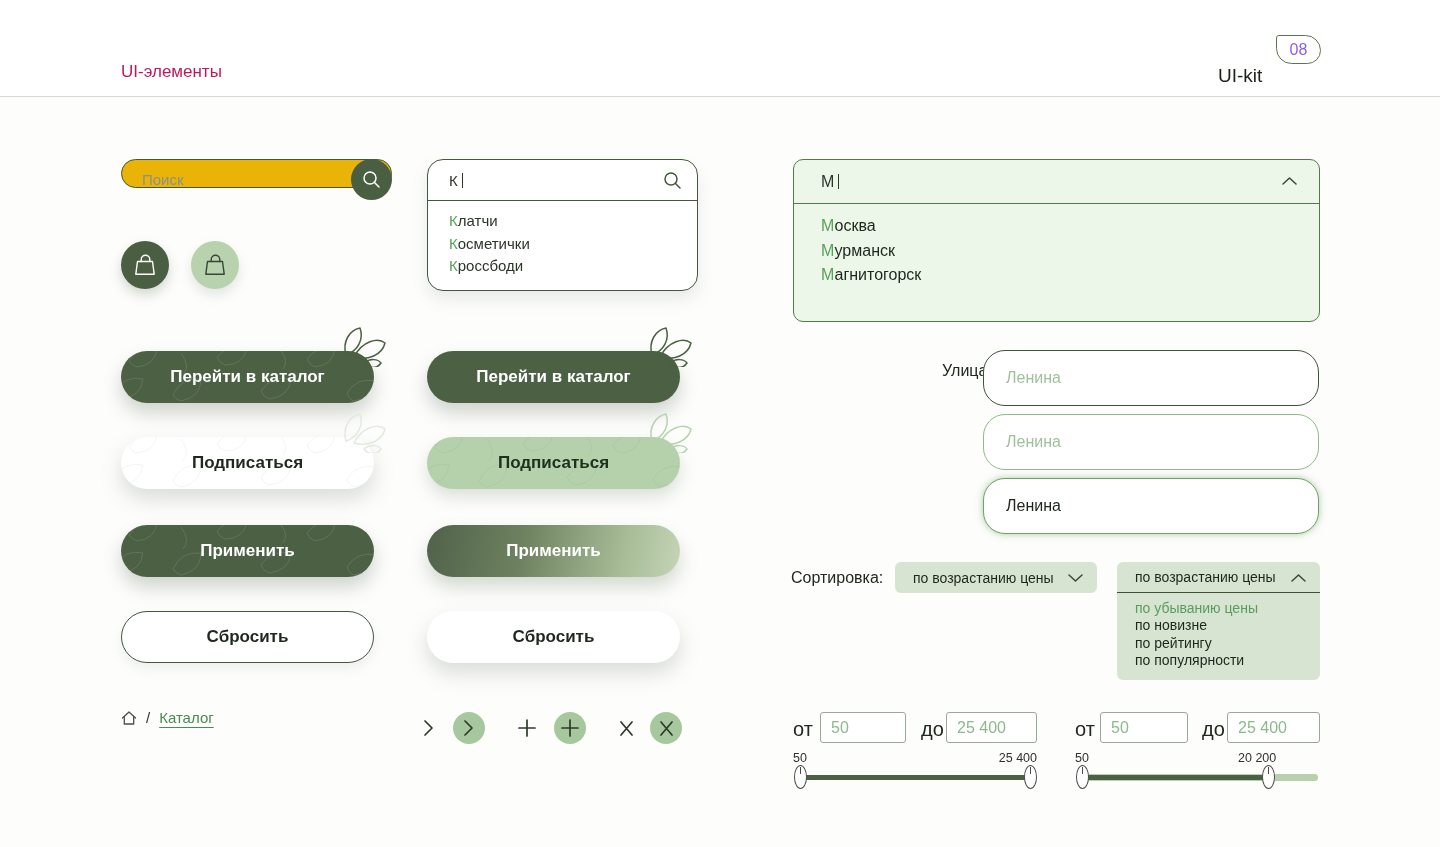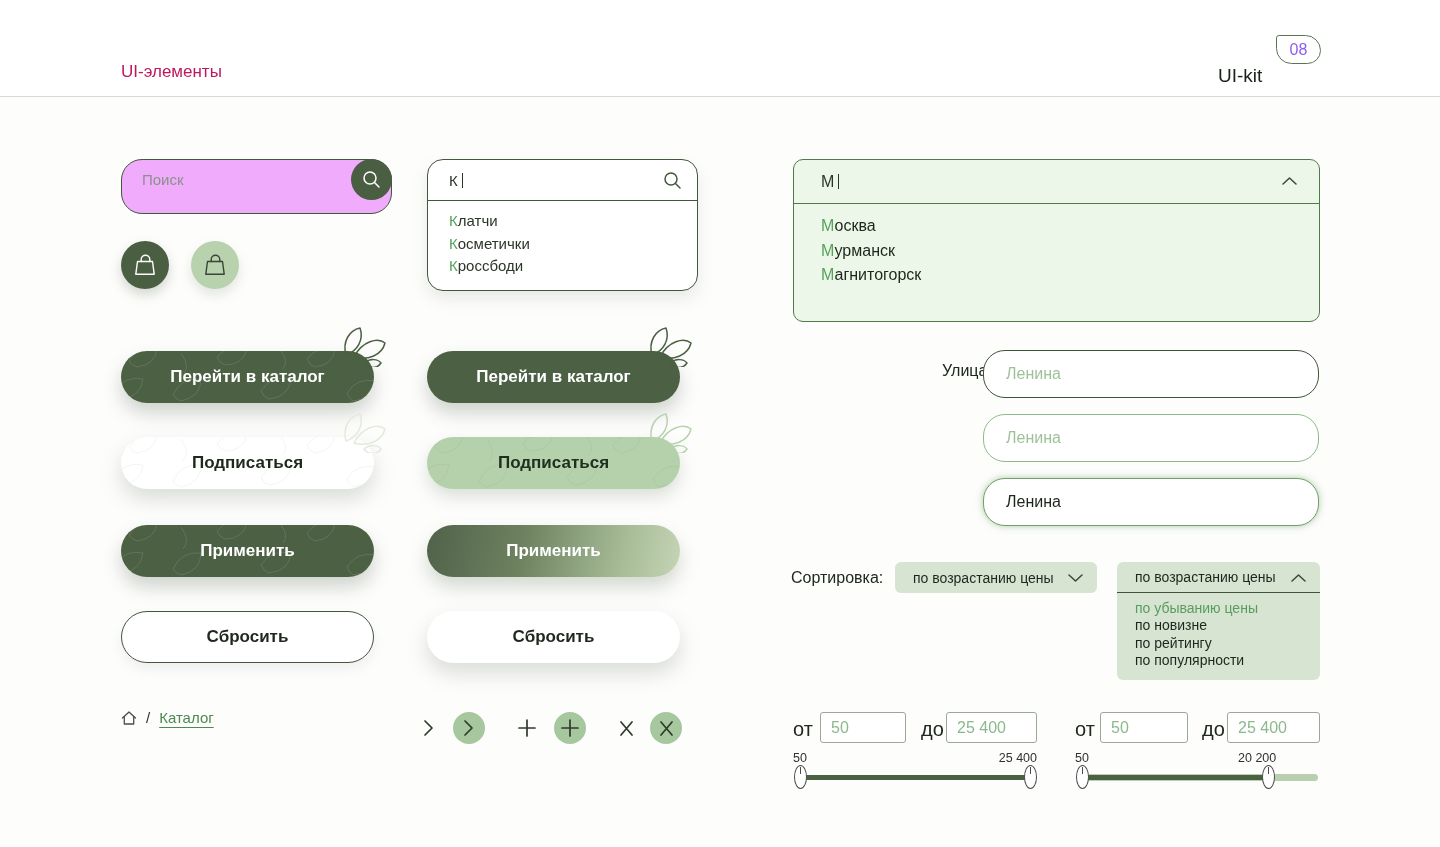--- a/index.html
+++ b/index.html
@@ -14,21 +14,21 @@
   .badge { position:absolute; left:1276px; top:35px; width:45px; height:29px; border:1px solid #5b7553;
            border-radius:3px 16px 14px 16px; display:flex; align-items:center; justify-content:center;
            font-size:16px; color:#8b5cf6; background:#fff; }
 
   
   .caret { display:inline-block; width:1px; height:15px; background:#2c352a; margin-left:4px; vertical-align:-2px; }
   .green { color:#57a15b; }
   svg { display:block; }
 
   
-  .search-pill { position:absolute; left:121px; top:159px; width:271px; height:55px; background:#f0abfc;
+  .search-pill { position:absolute; left:121px; top:159px; width:271px; height:29px; background:#eab308;
                  border:1px solid #42573c; border-radius:21px; }
   .search-pill input { position:absolute; left:20px; top:0; width:200px; height:39px; border:none; outline:none;
                  background:transparent; font-size:15px; color:#3a423a; font-family:inherit; }
   .search-pill input::placeholder { color:#8a918a; }
   .pill-btn { position:absolute; right:-1px; top:-1px; width:41px; height:41px; border-radius:50%;
               background:#4a5e42; border:none; cursor:pointer; display:flex; align-items:center; justify-content:center; }
 
   .circle-btn { position:absolute; width:48px; height:48px; border-radius:50%; border:none; cursor:pointer;
                 display:flex; align-items:center; justify-content:center; }
   .circle-dark { background:#4a5e42; box-shadow:0 6px 12px rgba(90,105,85,.25); }
@@ -70,21 +70,21 @@
   
   .city-panel { position:absolute; left:793px; top:159px; width:527px; height:163px; background:#edf7e9;
                 border:1px solid #52794b; border-radius:10px; }
   .city-row { position:relative; height:44px; border-bottom:1px solid #52794b; }
   .city-row .typed { position:absolute; left:27px; top:13px; font-size:16px; color:#2c352a; }
   .city-row .chev { position:absolute; right:22px; top:17px; cursor:pointer; }
   .city-list { padding:10px 0 0 27px; font-size:16px; line-height:24.6px; color:#1d271c; }
   .city-list .item { cursor:pointer; }
 
   .field-label { position:absolute; font-size:16px; color:#20291e; }
-  .street-input { position:absolute; left:983px; width:336px; height:48px; border-radius:22px; background:#fff;
+  .street-input { position:absolute; left:983px; width:336px; height:56px; border-radius:22px; background:#fff;
                   padding:4px 22px; font-size:16px; font-family:inherit; color:#1d271c; outline:none; }
   .street-input::placeholder { color:#9fc29b; }
   .si-1 { top:350px; border:1.4px solid #3f5339; }
   .si-2 { top:414px; border:1px solid #8fba88; }
   .si-3 { top:478px; border:1px solid #70a167; box-shadow:0 0 7px rgba(110,160,100,.55); }
 
   .dd { position:absolute; background:#d6e4d1; font-size:14px; color:#1d271c; }
   .dd-collapsed { left:895px; top:562px; width:202px; height:31px; border-radius:6px; }
   .dd-row { position:relative; height:31px; display:flex; align-items:center; padding-left:18px; cursor:pointer; }
   .dd-row .chev { position:absolute; right:14px; top:12px; }

